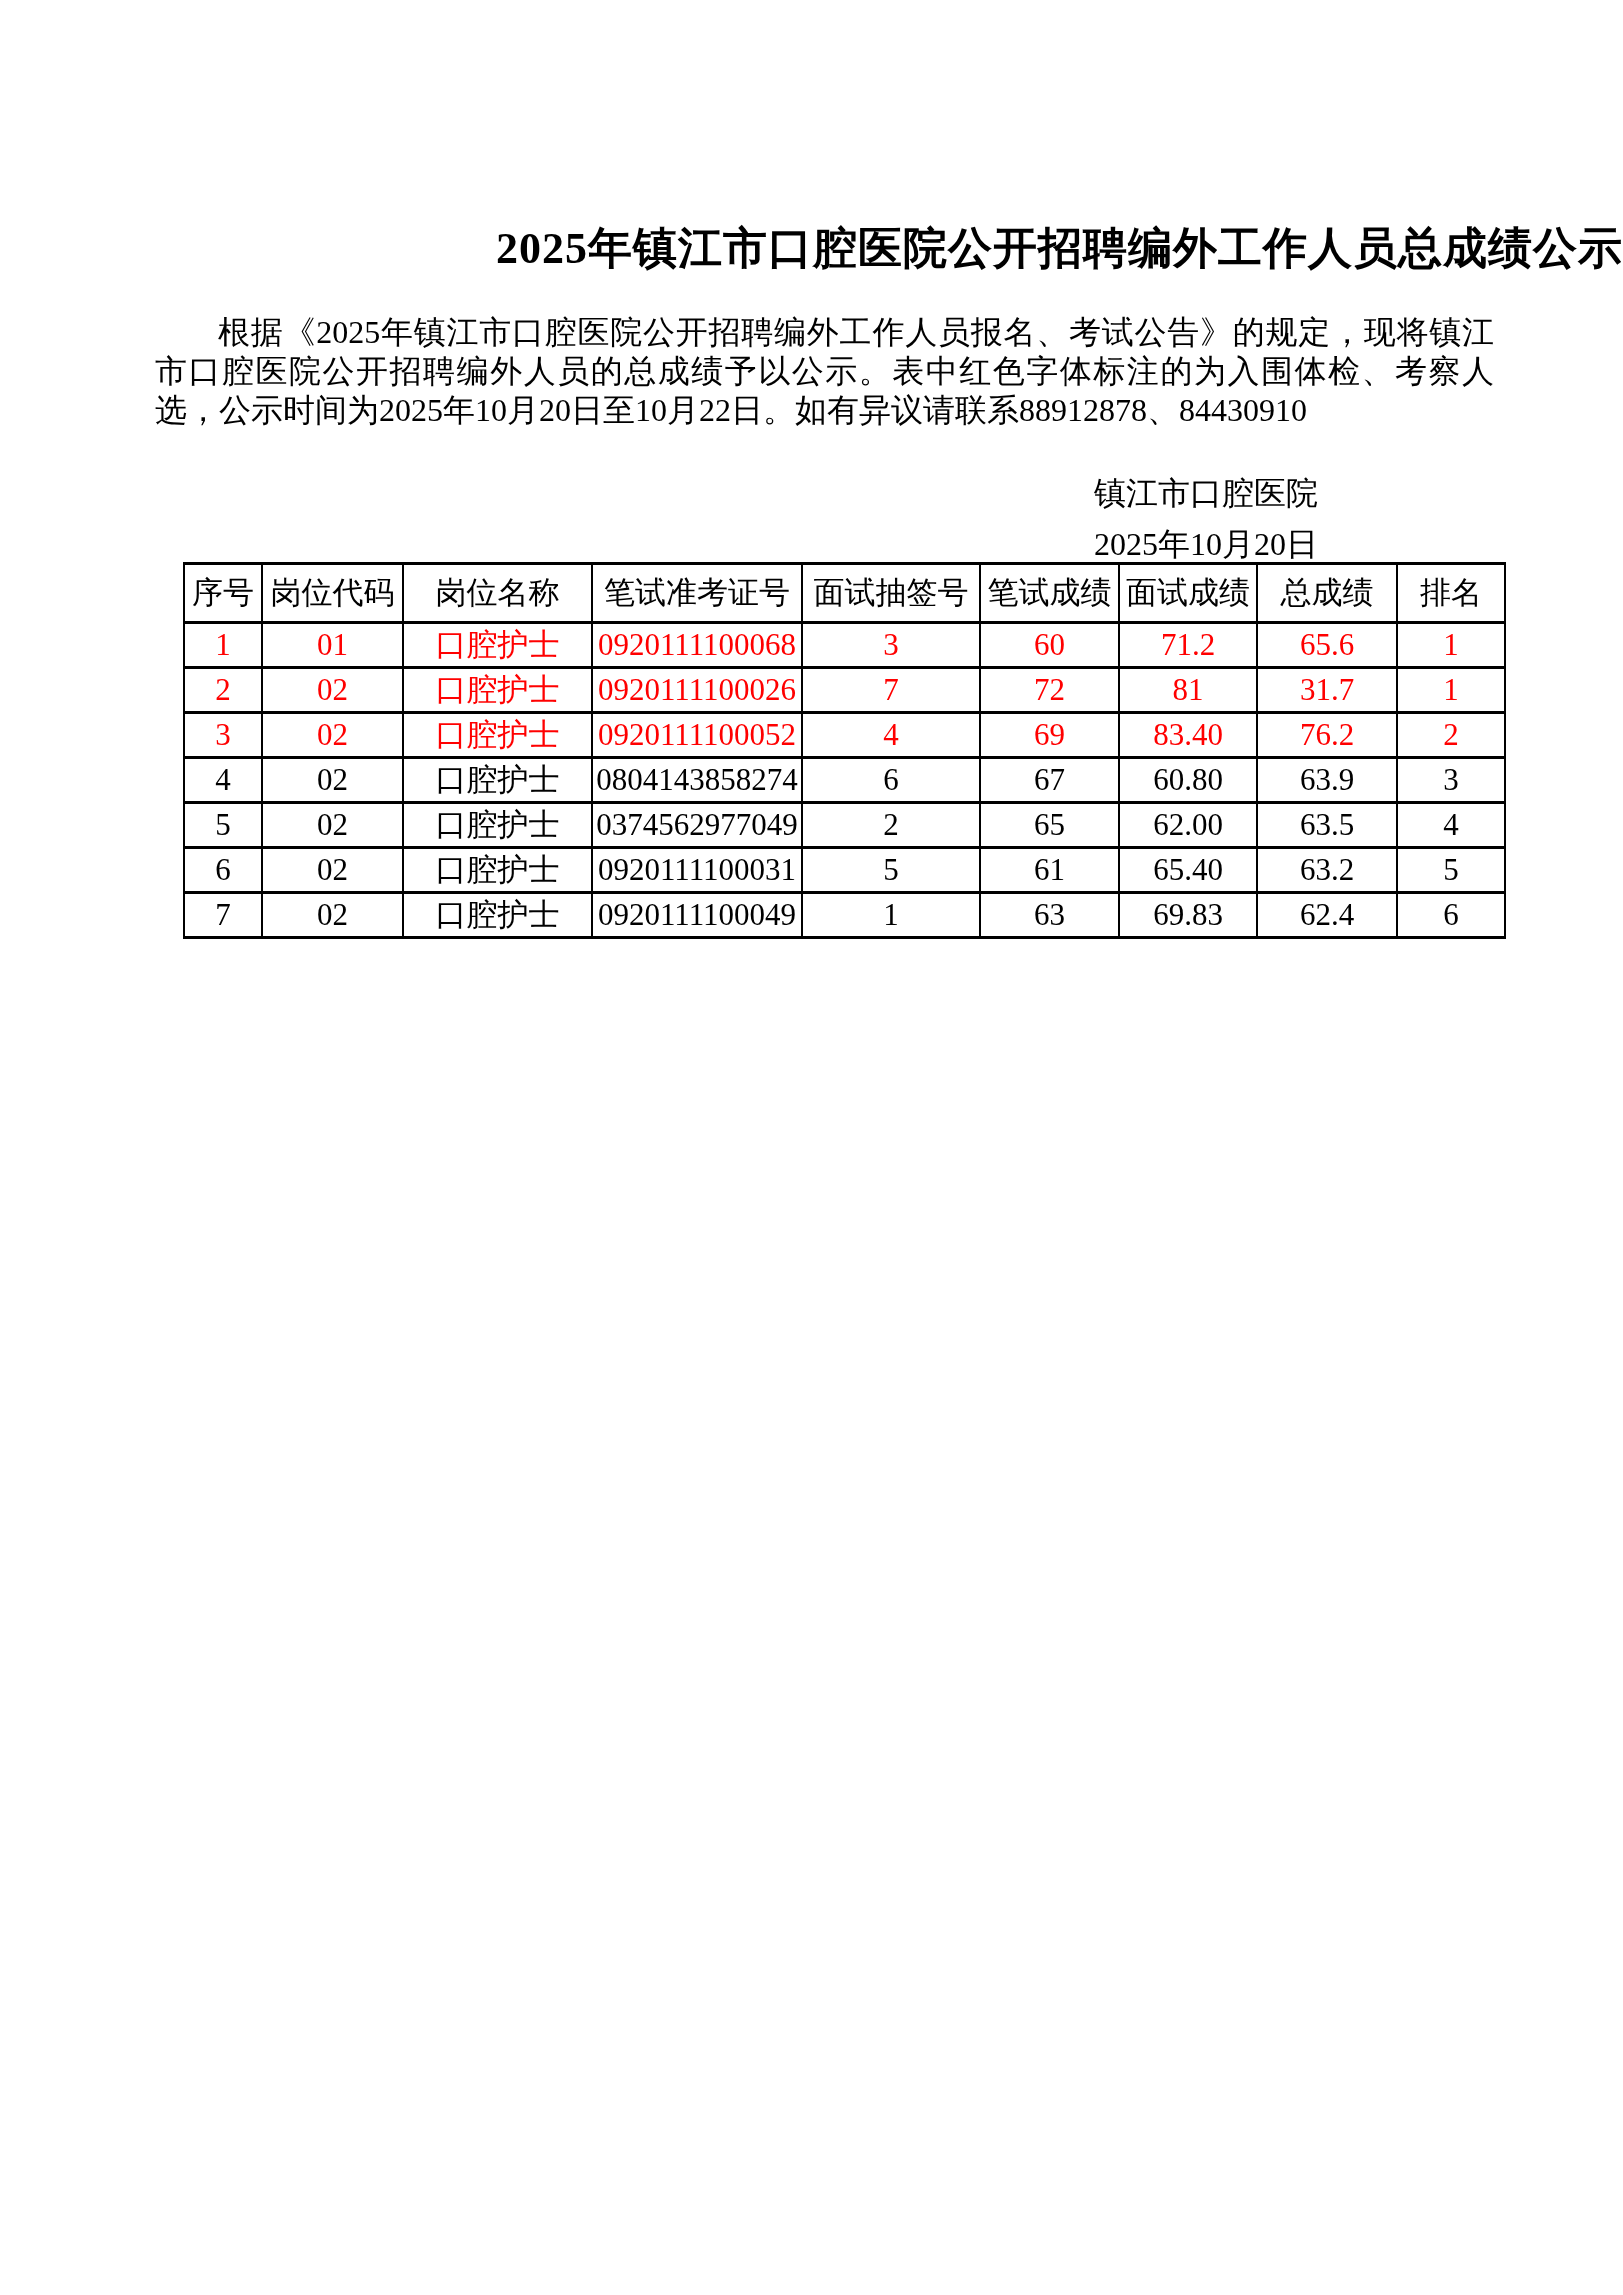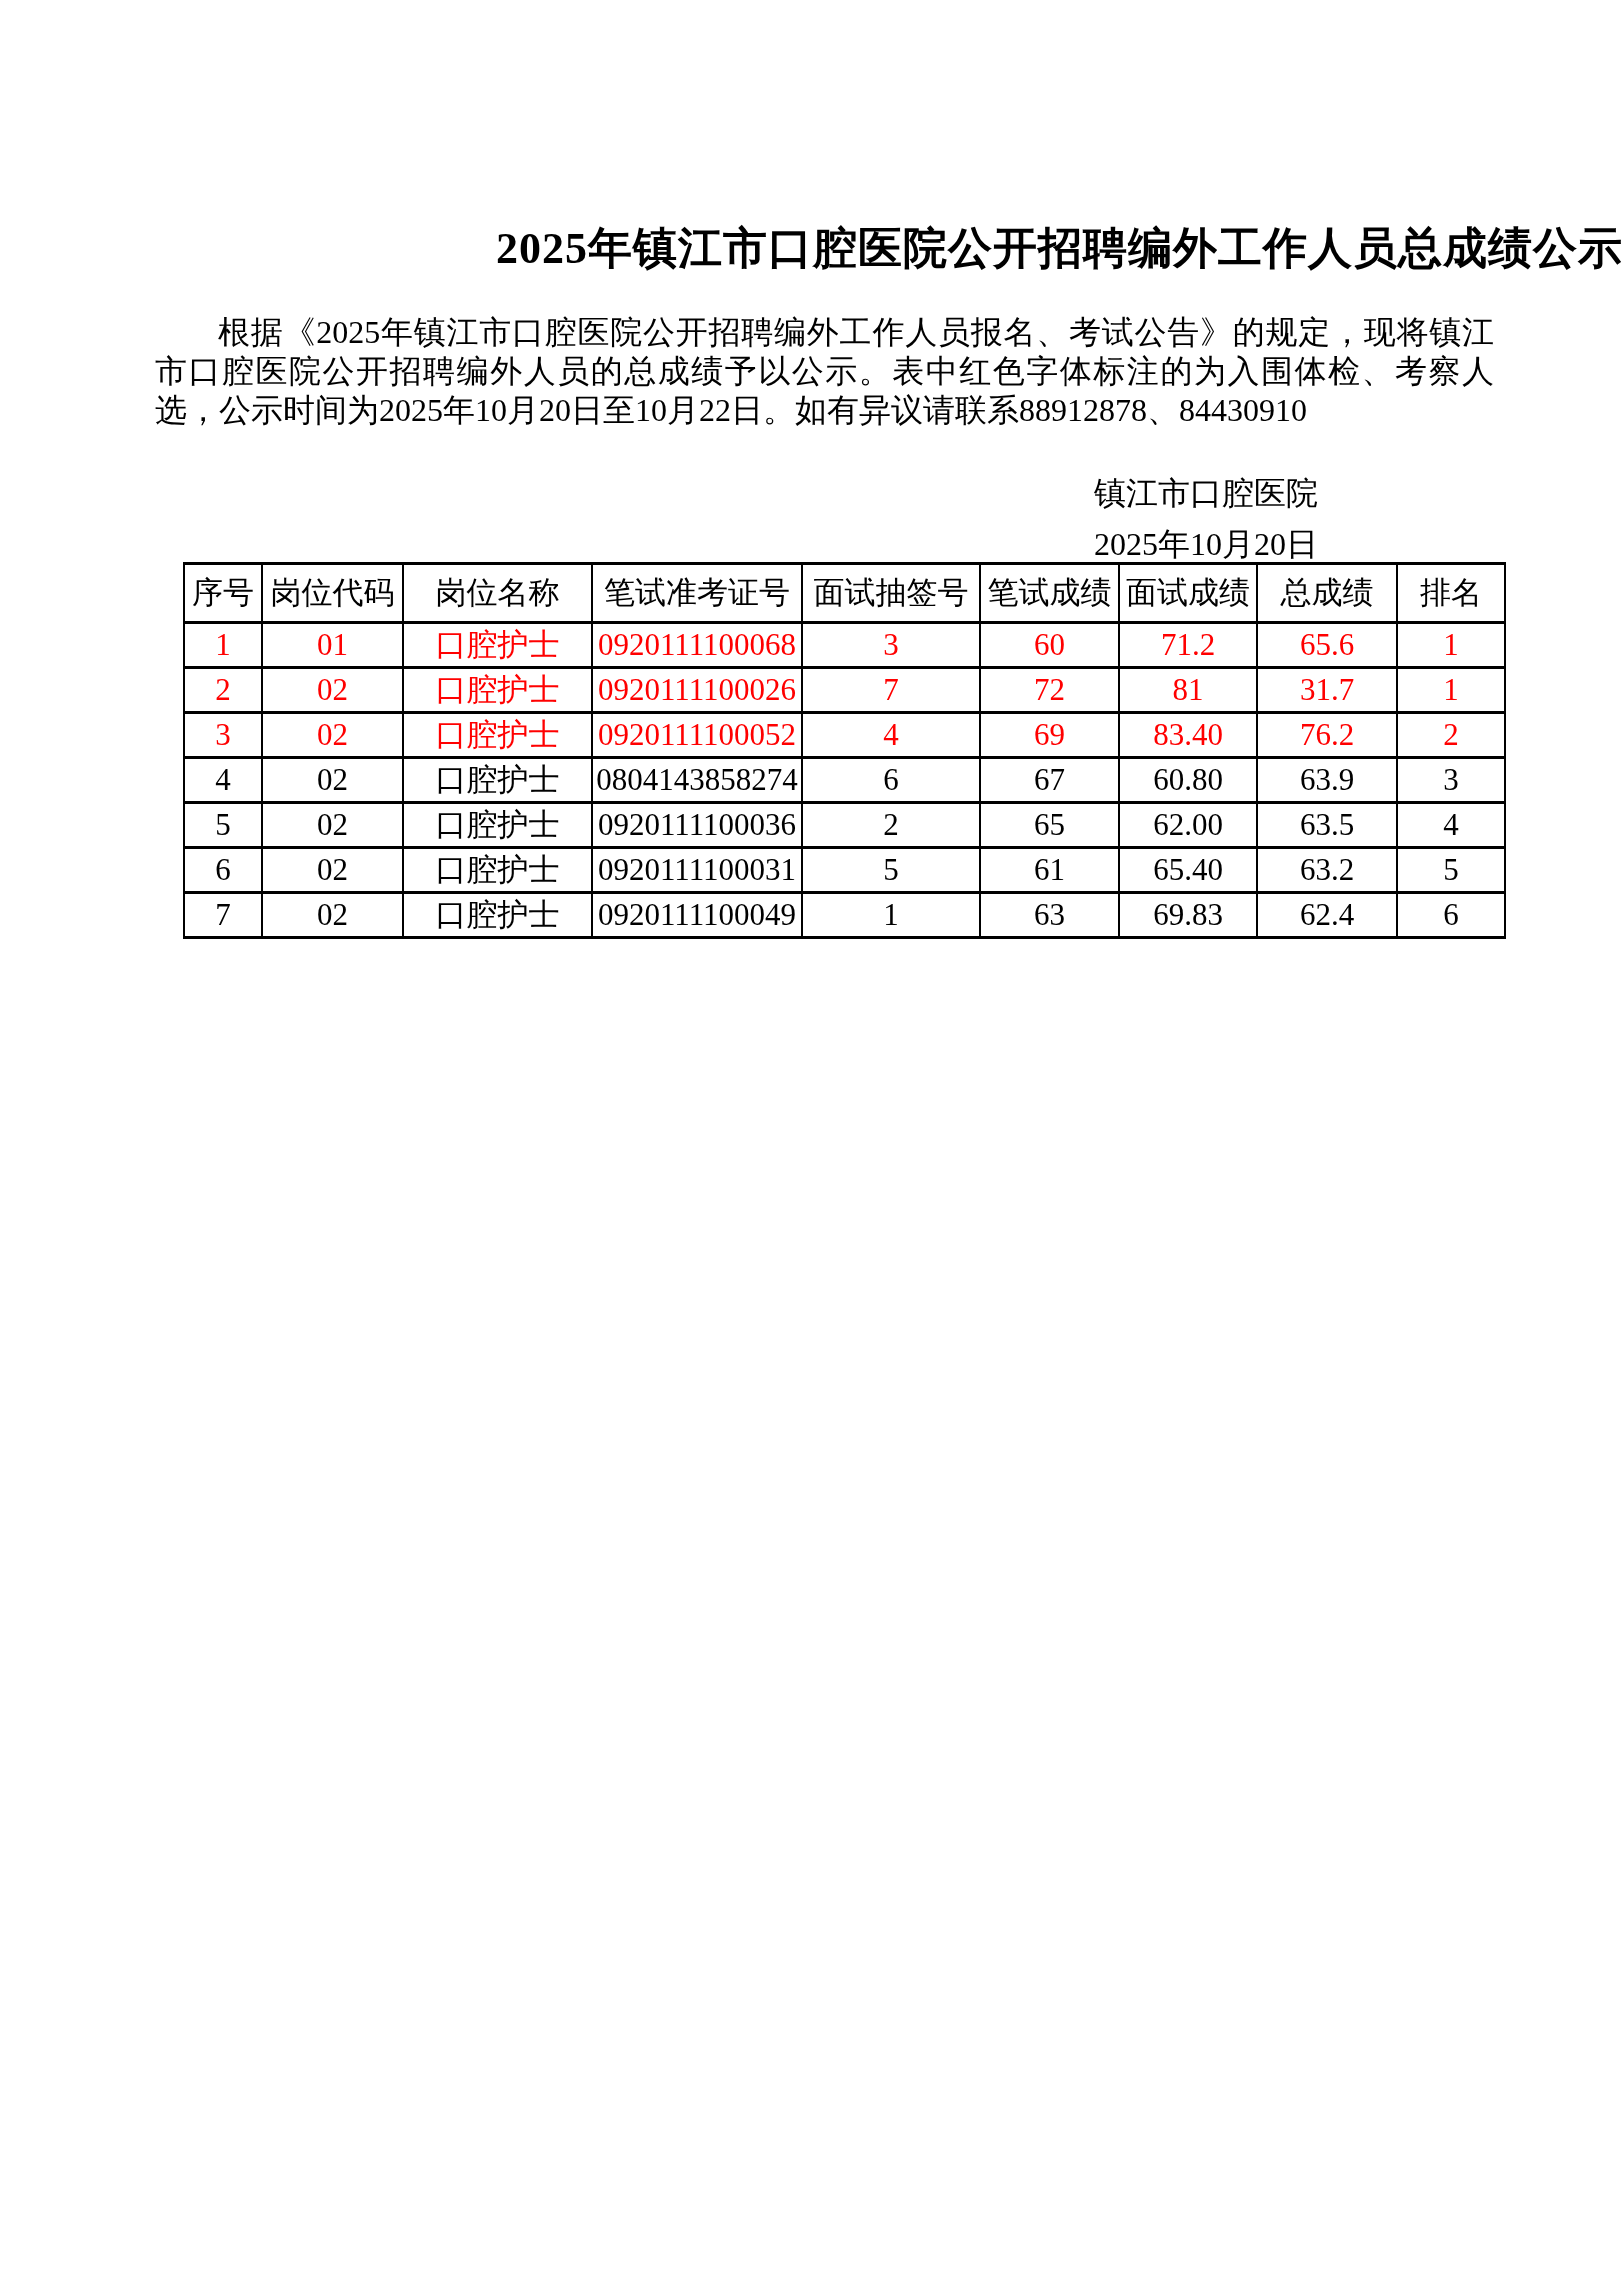--- a/index.html
+++ b/index.html
@@ -162,21 +162,21 @@
       <td>6</td>
       <td>67</td>
       <td>60.80</td>
       <td>63.9</td>
       <td>3</td>
     </tr>
     <tr>
       <td>5</td>
       <td>02</td>
       <td>口腔护士</td>
-      <td>0920111100036</td>
+      <td>0374562977049</td>
       <td>2</td>
       <td>65</td>
       <td>62.00</td>
       <td>63.5</td>
       <td>4</td>
     </tr>
     <tr>
       <td>6</td>
       <td>02</td>
       <td>口腔护士</td>

